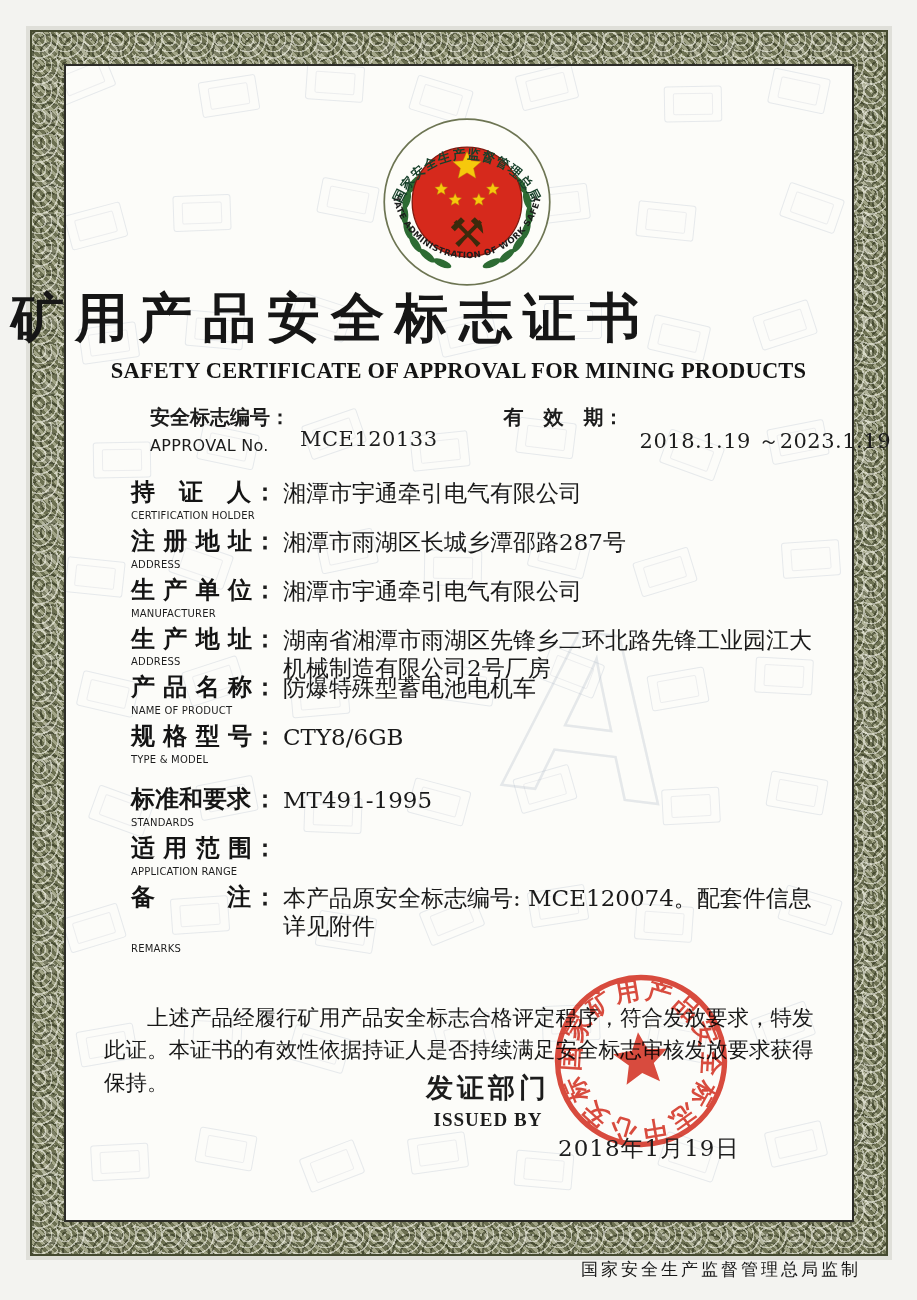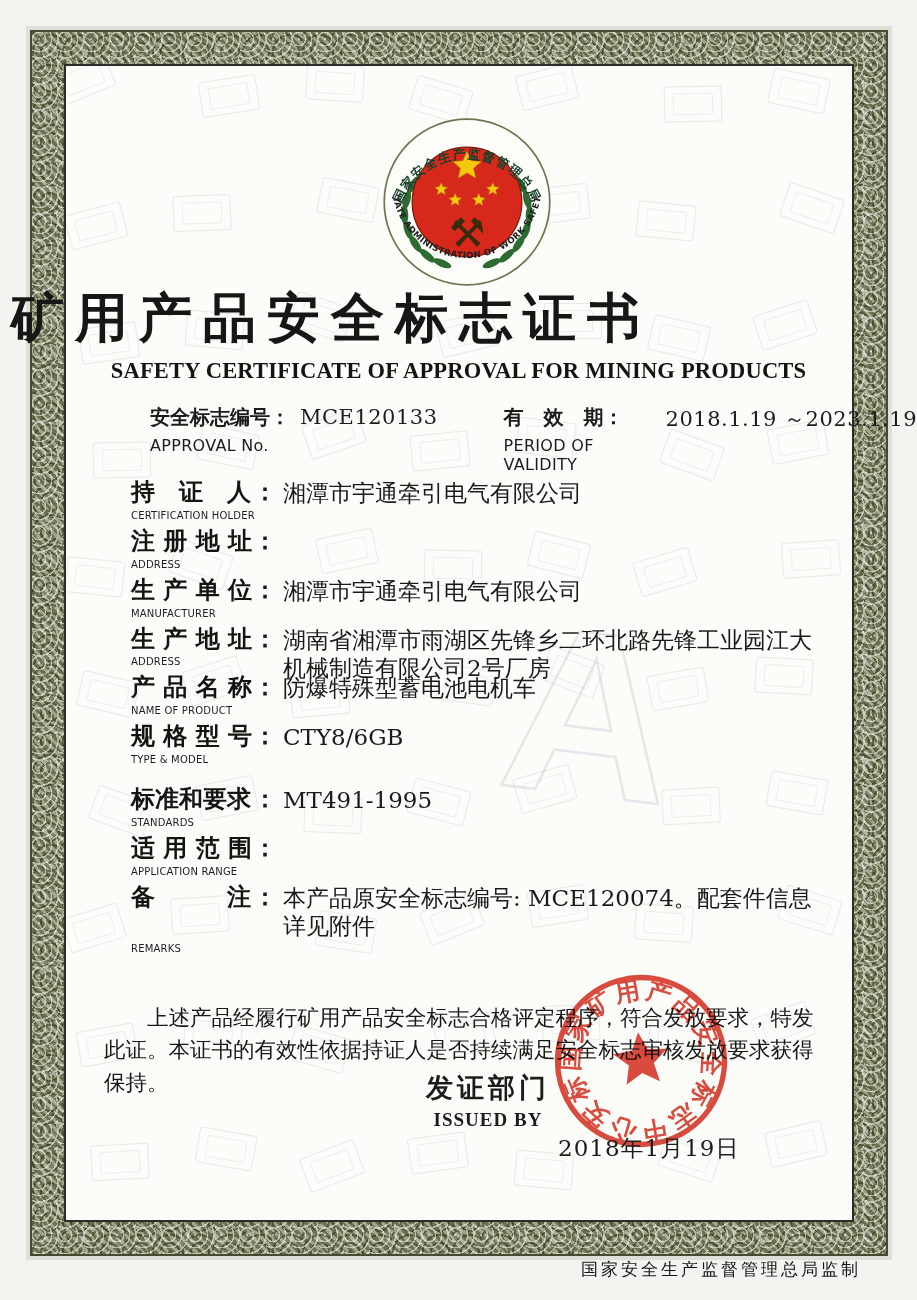--- a/index.html
+++ b/index.html
@@ -56,21 +56,21 @@
     font-family:"Liberation Serif","DejaVu Serif",serif;
     font-size:22.5px;font-weight:700;letter-spacing:.2px;color:#141414;
     white-space:nowrap;
   }
   
   .num-row{left:150px;top:404px;display:flex;align-items:flex-start;}
   .num-zh{font-size:20px;font-weight:700;white-space:pre;}
   .num-en{font-size:16px;margin-top:5px;letter-spacing:.3px;}
   .num-val{
     font-family:"DejaVu Serif","Liberation Serif",serif;
-    font-size:21px;margin-top:1px;letter-spacing:.5px;white-space:nowrap;
+    font-size:21px;margin-top:23px;letter-spacing:.5px;white-space:nowrap;
   }
   .num-val.first{margin-left:10px;}
   .num-block.second{margin-left:66px;}
   .num-val.second{margin-left:16px;}
   
   .fields{left:131px;top:479px;width:700px;}
   .field{margin-bottom:7px;}
   .field.gap-top{margin-top:21px;}
   .fline{display:flex;align-items:flex-start;}
   .f-zh{
@@ -239,38 +239,38 @@
 <div class="abs title-en">SAFETY CERTIFICATE OF APPROVAL FOR MINING PRODUCTS</div>
 
 <div class="abs num-row">
   <div class="num-block">
     <div class="num-zh">安全标志编号：</div>
     <div class="num-en">APPROVAL No.</div>
   </div>
   <div class="num-val first">MCE120133</div>
   <div class="num-block second">
     <div class="num-zh">有　效　期：</div>
-    <div class="num-en">PERIOD OF VALIDITY</div>
   </div>
   <div class="num-val second">2018.1.19 ～2023.1.19</div>
 </div>
 
 <div class="abs fields">
   <div class="field">
     <div class="fline">
       <span class="f-zh">持　证　人</span>
       <span class="f-colon">：</span>
       <span class="f-val">湘潭市宇通牵引电气有限公司</span>
     </div>
     <div class="f-en">CERTIFICATION HOLDER</div>
   </div>
   <div class="field">
     <div class="fline">
       <span class="f-zh">注 册 地 址</span>
       <span class="f-colon">：</span>
+      <span class="f-val">湘潭市雨湖区长城乡潭邵路287号</span>
     </div>
     <div class="f-en">ADDRESS</div>
   </div>
   <div class="field">
     <div class="fline">
       <span class="f-zh">生 产 单 位</span>
       <span class="f-colon">：</span>
       <span class="f-val">湘潭市宇通牵引电气有限公司</span>
     </div>
     <div class="f-en">MANUFACTURER</div>

